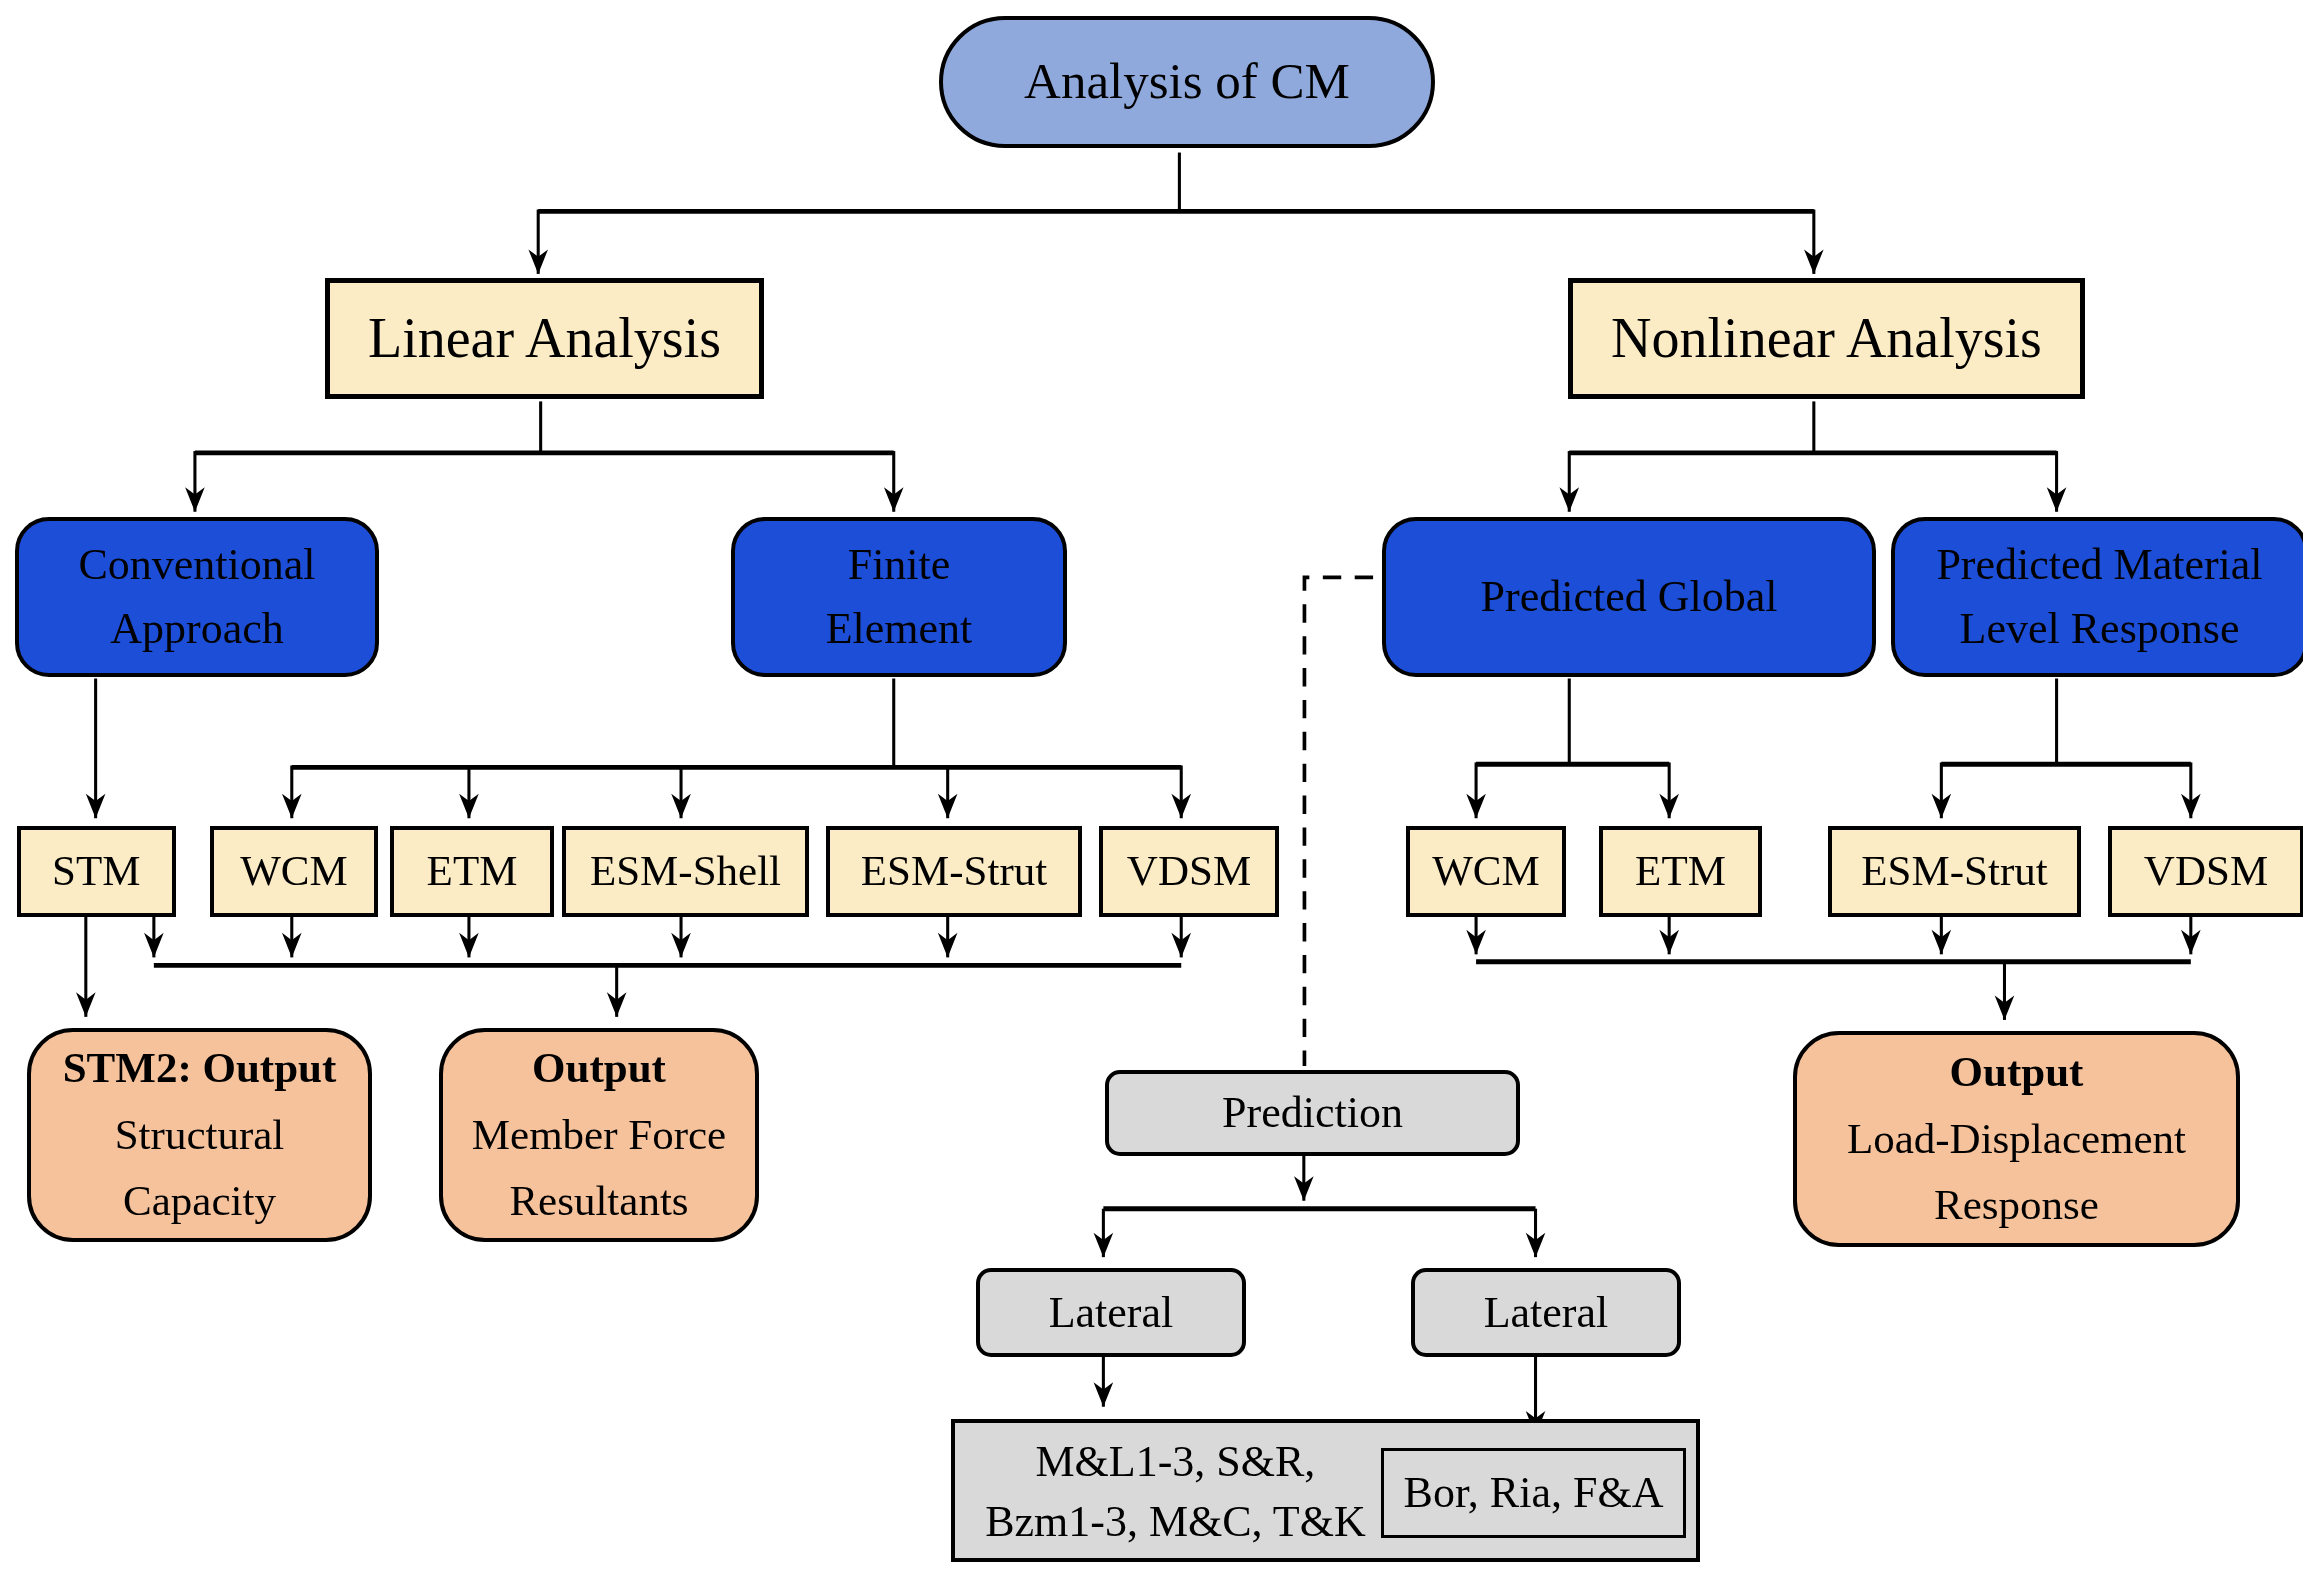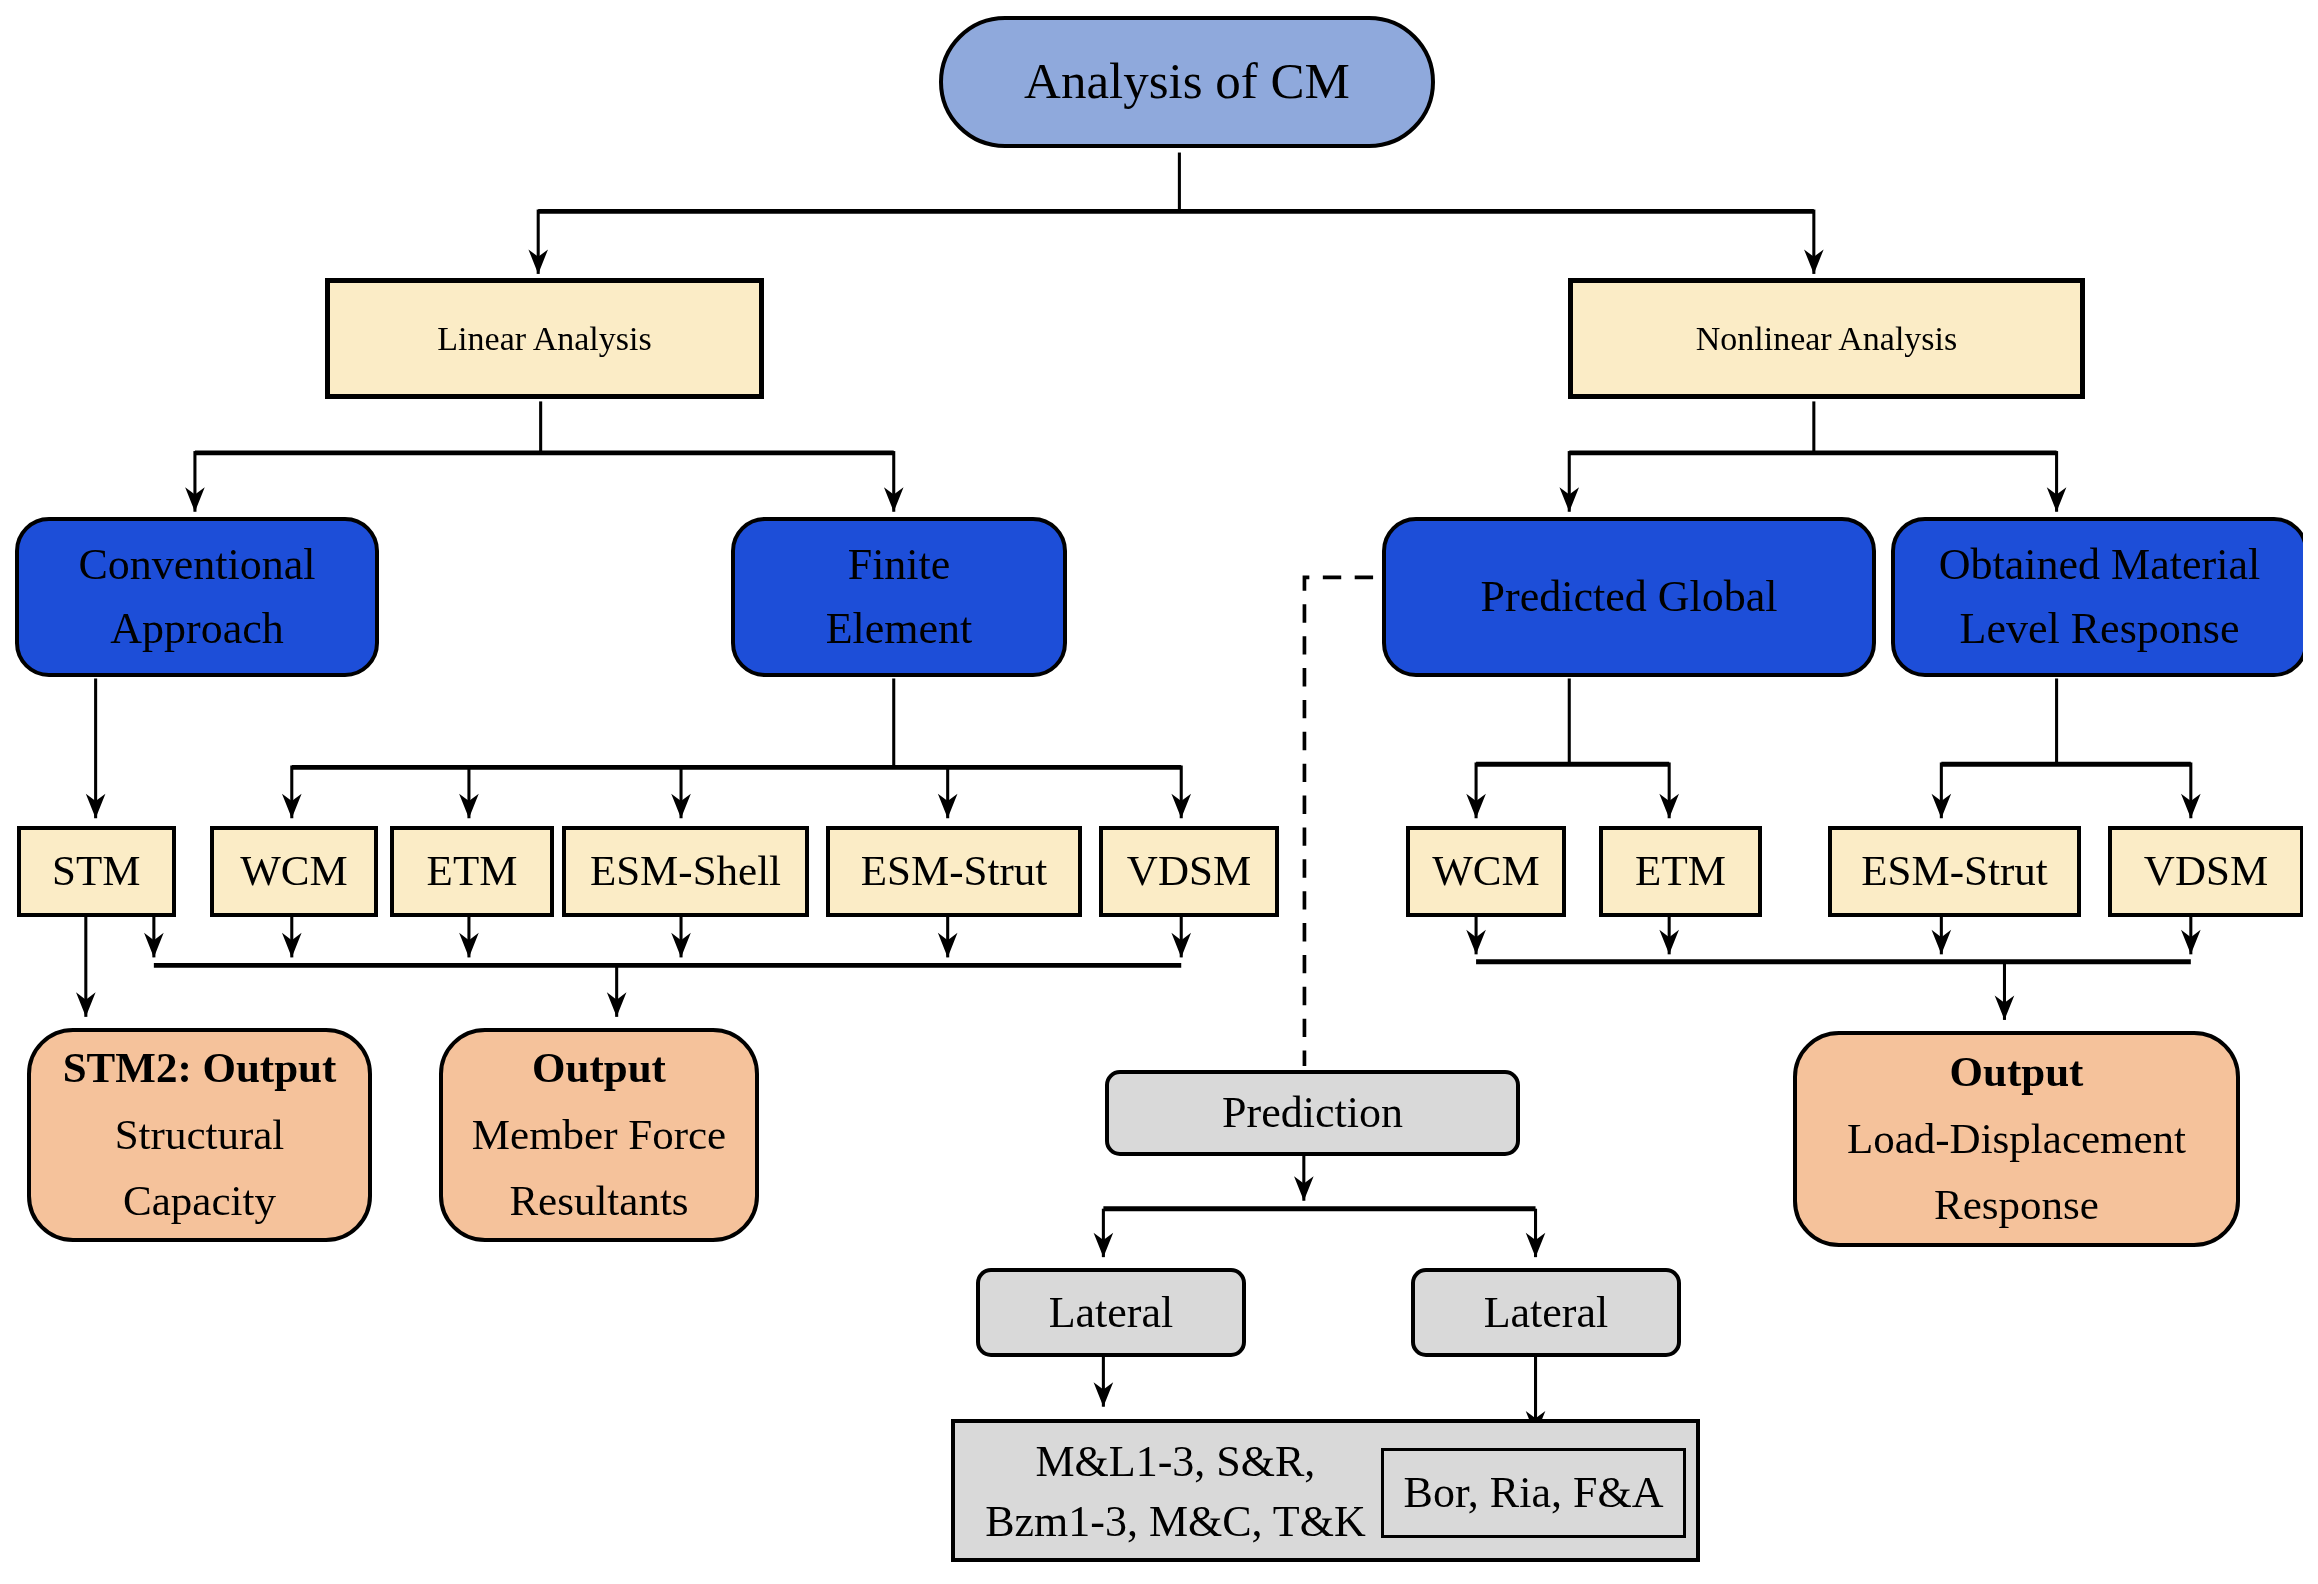--- a/index.html
+++ b/index.html
@@ -16,21 +16,21 @@
     position:absolute;
     display:flex;flex-direction:column;
     align-items:center;justify-content:center;
     text-align:center;
     border:4.3px solid #000;
     box-sizing:border-box;
     line-height:1.45;
   }
   .blue{background:#8FA9DC;border-radius:68px;font-size:51px;}
   .wheat{background:#FBECC6;}
-  .stage{font-size:34px;border-width:5px;}
+  .stage{font-size:56px;border-width:5px;}
   .pink{background:#1d4ed8;border-radius:34px;font-size:44px;}
   .method{font-size:43px;}
   .orange{background:#F5C29B;border-radius:46px;font-size:43px;line-height:1.55;}
   .gray{background:#D9D9D9;}
   .rounded{border-radius:15px;}
   .bt{font-weight:bold;}
   .grp-text{position:absolute;left:15.4px;top:8.6px;width:410px;text-align:center;font-size:44px;line-height:1.38;}
 </style>
 </head>
 <body>
@@ -125,21 +125,21 @@
     <div>Approach</div>
   </div>
   <div class="box pink" style="left:731px;top:517px;width:336px;height:160px;">
     <div>Finite</div>
     <div>Element</div>
   </div>
   <div class="box pink" style="left:1382px;top:517px;width:494px;height:160px;">
     <div>Predicted Global</div>
   </div>
   <div class="box pink" style="left:1891px;top:517px;width:417px;height:160px;">
-    <div>Obtained Material</div>
+    <div>Predicted Material</div>
     <div>Level Response</div>
   </div>
 
   <div class="box wheat method" style="left:16.7px;top:826px;width:159px;height:91px;">
     <div>STM</div>
   </div>
   <div class="box wheat method" style="left:210px;top:826px;width:168px;height:91px;">
     <div>WCM</div>
   </div>
   <div class="box wheat method" style="left:390px;top:826px;width:164px;height:91px;">

